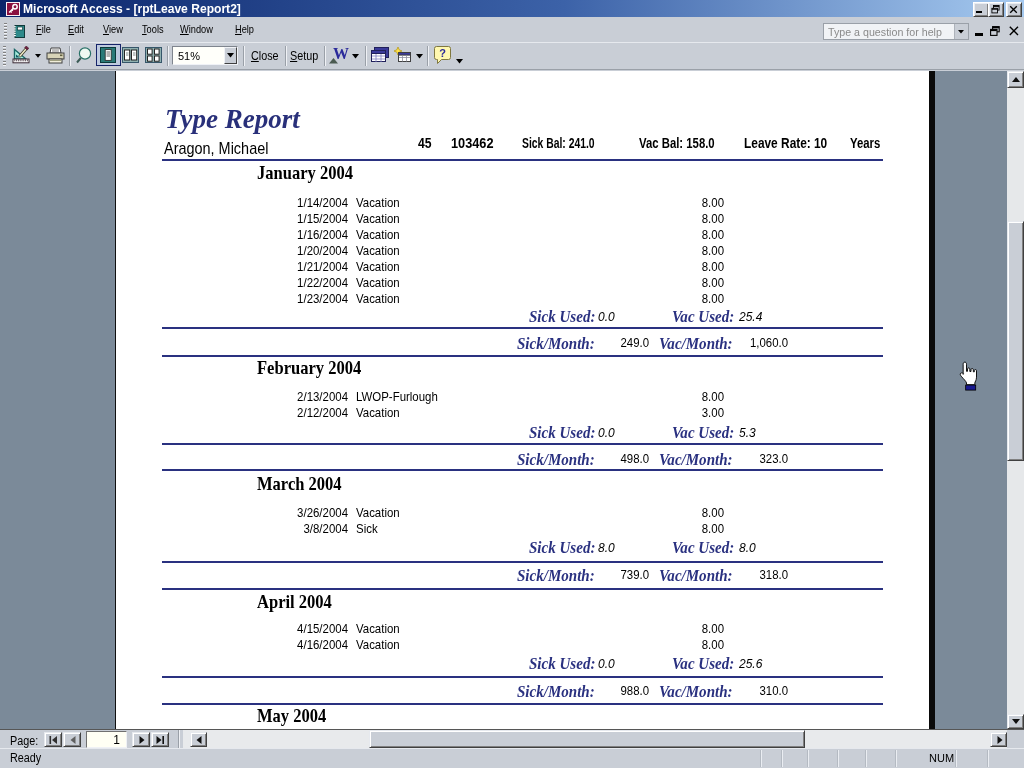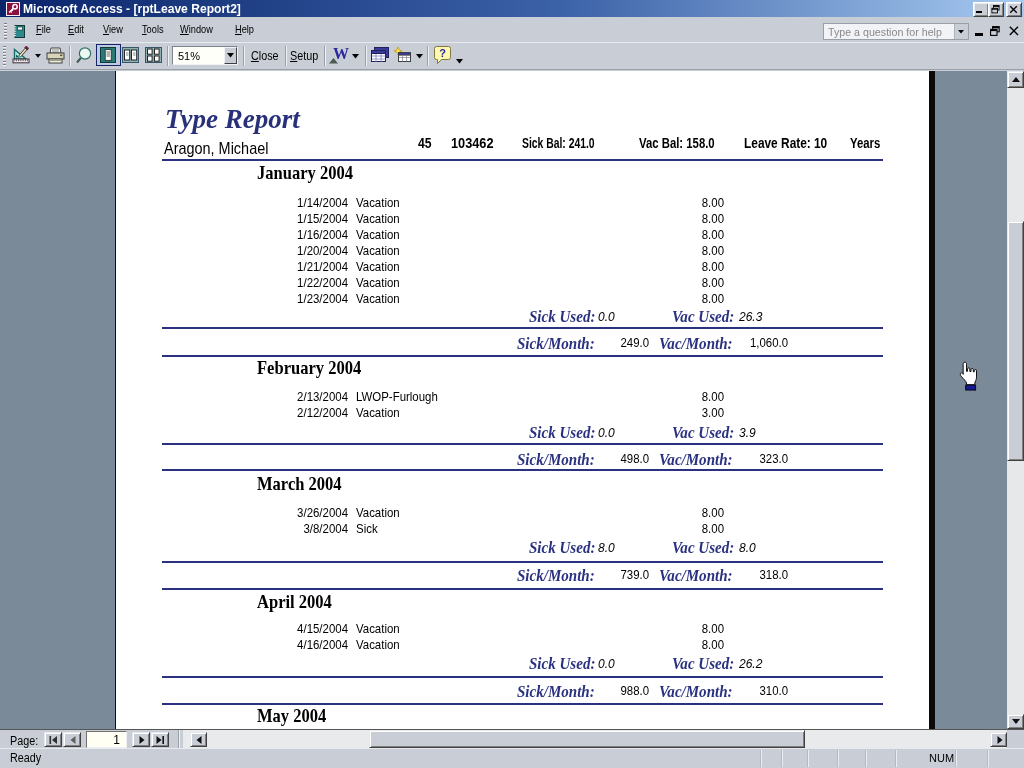--- a/index.html
+++ b/index.html
@@ -310,39 +310,39 @@
     <div class="abs drow dtright" style="left:664px;top:259px;">8.00</div>
   <div class="abs drow dtright" style="left:288px;top:275px;">1/22/2004</div>
     <div class="abs drow" style="left:356px;top:275px;">Vacation</div>
     <div class="abs drow dtright" style="left:664px;top:275px;">8.00</div>
   <div class="abs drow dtright" style="left:288px;top:291px;">1/23/2004</div>
     <div class="abs drow" style="left:356px;top:291px;">Vacation</div>
     <div class="abs drow dtright" style="left:664px;top:291px;">8.00</div>
   <div class="abs sulabel" style="left:529px;top:308px;">Sick Used:</div>
     <div class="abs suval" style="left:598px;top:310px;">0.0</div>
   <div class="abs sulabel" style="left:672px;top:308px;">Vac Used:</div>
-    <div class="abs suval" style="left:739px;top:310px;">26.3</div>
+    <div class="abs suval" style="left:739px;top:310px;">25.4</div>
   <div class="abs mline" style="top:327px;height:2px;"></div>
   <div class="smlabel" style="left:517px;top:335px;">Sick/Month:</div>
     <div class="abs smval" style="left:589px;top:336px;width:60px;">249.0</div>
   <div class="smlabel" style="left:659px;top:335px;">Vac/Month:</div>
     <div class="abs smval" style="left:728px;top:336px;width:60px;">1,060.0</div>
   <div class="abs mline" style="top:355px;height:2px;"></div>
 
   <div class="abs mhead" style="top:356.5px;left:257px;">February 2004</div>
   <div class="abs drow dtright" style="left:288px;top:389px;">2/13/2004</div>
     <div class="abs drow" style="left:356px;top:389px;">LWOP-Furlough</div>
     <div class="abs drow dtright" style="left:664px;top:389px;">8.00</div>
   <div class="abs drow dtright" style="left:288px;top:405px;">2/12/2004</div>
     <div class="abs drow" style="left:356px;top:405px;">Vacation</div>
     <div class="abs drow dtright" style="left:664px;top:405px;">3.00</div>
   <div class="abs sulabel" style="left:529px;top:424px;">Sick Used:</div>
     <div class="abs suval" style="left:598px;top:426px;">0.0</div>
   <div class="abs sulabel" style="left:672px;top:424px;">Vac Used:</div>
-    <div class="abs suval" style="left:739px;top:426px;">3.9</div>
+    <div class="abs suval" style="left:739px;top:426px;">5.3</div>
   <div class="abs mline" style="top:443px;height:2px;"></div>
   <div class="smlabel" style="left:517px;top:451px;">Sick/Month:</div>
     <div class="abs smval" style="left:589px;top:452px;width:60px;">498.0</div>
   <div class="smlabel" style="left:659px;top:451px;">Vac/Month:</div>
     <div class="abs smval" style="left:728px;top:452px;width:60px;">323.0</div>
   <div class="abs mline" style="top:469px;height:2px;"></div>
 
   <div class="abs mhead" style="top:473px;left:257px;">March 2004</div>
   <div class="abs drow dtright" style="left:288px;top:505px;">3/26/2004</div>
     <div class="abs drow" style="left:356px;top:505px;">Vacation</div>
@@ -364,21 +364,21 @@
   <div class="abs mhead" style="top:591px;left:257px;">April 2004</div>
   <div class="abs drow dtright" style="left:288px;top:621px;">4/15/2004</div>
     <div class="abs drow" style="left:356px;top:621px;">Vacation</div>
     <div class="abs drow dtright" style="left:664px;top:621px;">8.00</div>
   <div class="abs drow dtright" style="left:288px;top:637px;">4/16/2004</div>
     <div class="abs drow" style="left:356px;top:637px;">Vacation</div>
     <div class="abs drow dtright" style="left:664px;top:637px;">8.00</div>
   <div class="abs sulabel" style="left:529px;top:655px;">Sick Used:</div>
     <div class="abs suval" style="left:598px;top:657px;">0.0</div>
   <div class="abs sulabel" style="left:672px;top:655px;">Vac Used:</div>
-    <div class="abs suval" style="left:739px;top:657px;">26.2</div>
+    <div class="abs suval" style="left:739px;top:657px;">25.6</div>
   <div class="abs mline" style="top:676px;height:2px;"></div>
   <div class="smlabel" style="left:517px;top:683px;">Sick/Month:</div>
     <div class="abs smval" style="left:589px;top:684px;width:60px;">988.0</div>
   <div class="smlabel" style="left:659px;top:683px;">Vac/Month:</div>
     <div class="abs smval" style="left:728px;top:684px;width:60px;">310.0</div>
   <div class="abs mline" style="top:703px;height:2px;"></div>
 
   <div class="abs mhead" style="top:705px;left:257px;">May 2004</div>
 </div>
 

